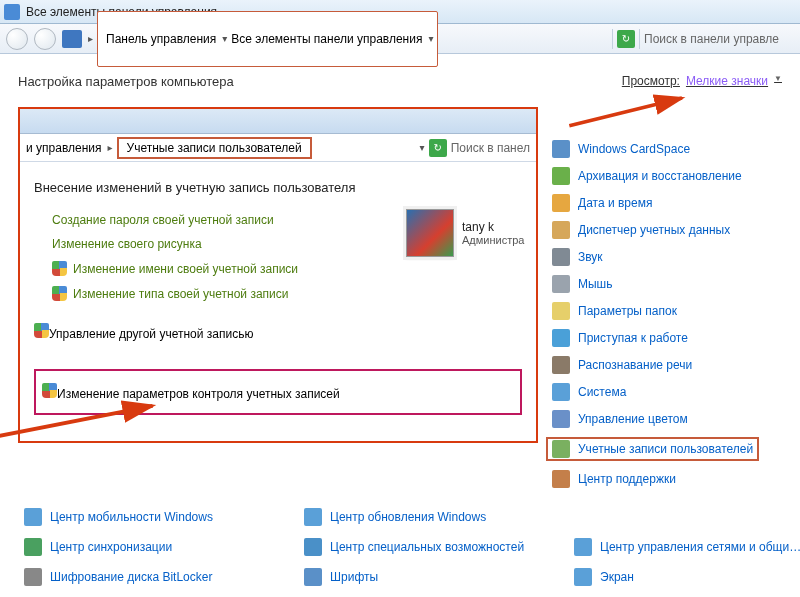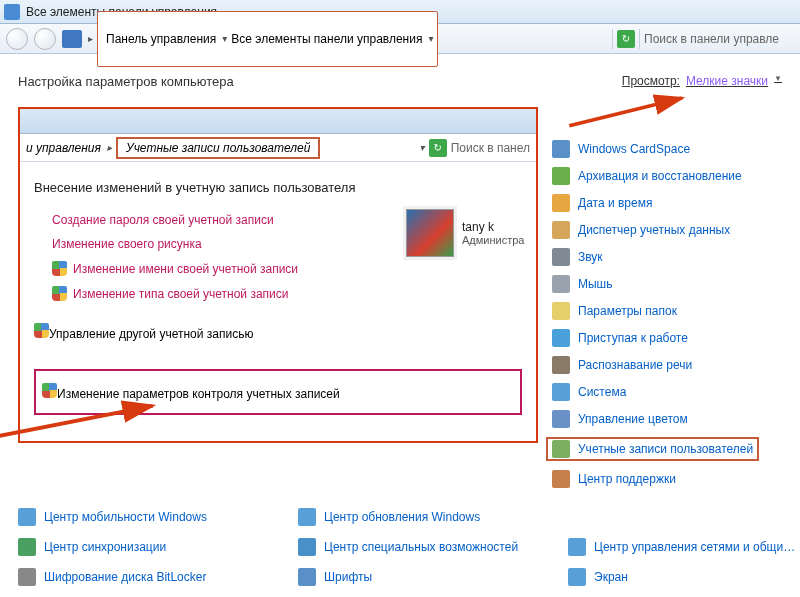--- a/index.html
+++ b/index.html
@@ -112,27 +112,27 @@
     padding: 0 6px;
     border-bottom:1px solid #cfd9e6;
     gap:4px;
   }
   .inset-bc {
     border: 2px solid #c65b3a;
     padding: 2px 8px;
     font-size:12px;
   }
   .inset-bc-wrap{
-    display:flex;align-items:center;gap:4px;flex:1;font-style:italic;
+    display:flex;align-items:center;gap:4px;flex:1;
   }
   .inset-srch { margin-left:auto; display:flex;align-items:center;gap:4px; color:#666; overflow:hidden;white-space:nowrap;flex-shrink:0;}
   .inset-body { padding: 18px 14px 26px 14px; }
   .inset-body h3 { font-size:13px;font-weight:normal;color:#222;margin-bottom:18px; }
   .linklist { display:flex;flex-direction:column;gap:10px;margin-bottom:22px;}
-  .linklist a, .linklist .lnk { color:#be185d; text-decoration:none; font-size:12px; display:flex;align-items:center;gap:6px; }
+  .linklist a, .linklist .lnk { color:#4d7c0f; text-decoration:none; font-size:12px; display:flex;align-items:center;gap:6px; }
   .shield {
     width:15px;height:15px;display:inline-block;
     background: conic-gradient(#4a8bd6 0 25%, #f4c542 25% 50%, #d24a3a 50% 75%, #4caf50 75% 100%);
     border-radius: 2px 2px 4px 4px;
     flex-shrink:0;
   }
   .linklist2 { display:flex;flex-direction:column;gap:28px;}
   .uacbox {
     border: 2px solid #be185d;
     padding: 12px 6px;
@@ -161,21 +161,21 @@
     color:#0560c8;font-size:12px;
     white-space:nowrap;
   }
   .rightlinks .ricon {
     width:18px;height:18px;flex-shrink:0;border-radius:2px;
     background:#5a90c8;
   }
   .rlhi { border:2px solid #c65b3a; padding:1px 4px; margin-left:-6px;}
   .botlinks {
     margin-top: 10px;
-    padding: 0 18px;
+    padding: 0 24px;
     display:grid;
     grid-template-columns: 270px 260px 260px;
     row-gap: 12px;
     column-gap: 10px;
   }
   .botlinks .blnk {
     display:flex;align-items:center;gap:8px;
     color:#0560c8;font-size:12px;white-space:nowrap;
   }
   .botlinks .bicon { width:18px;height:18px;border-radius:2px;background:#6fa3d8;flex-shrink:0;}

